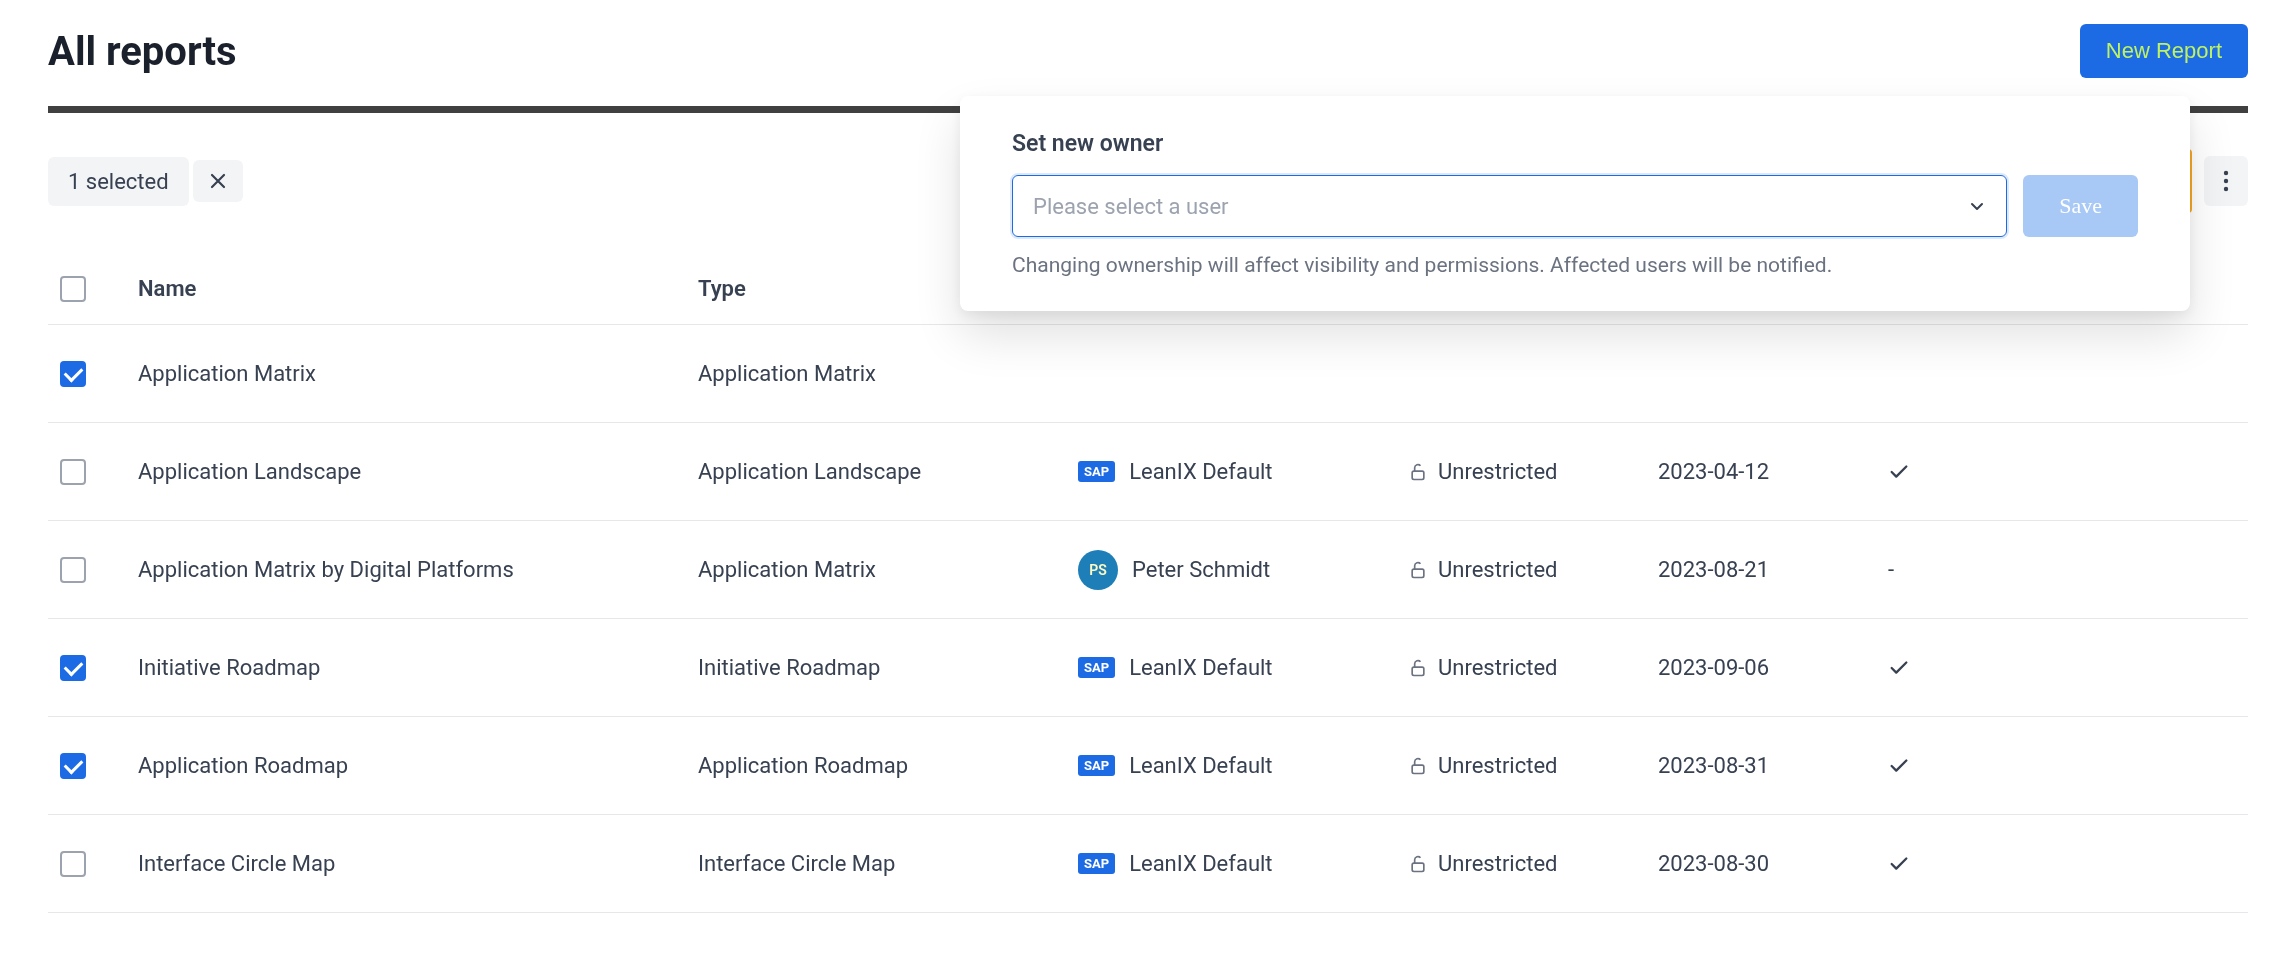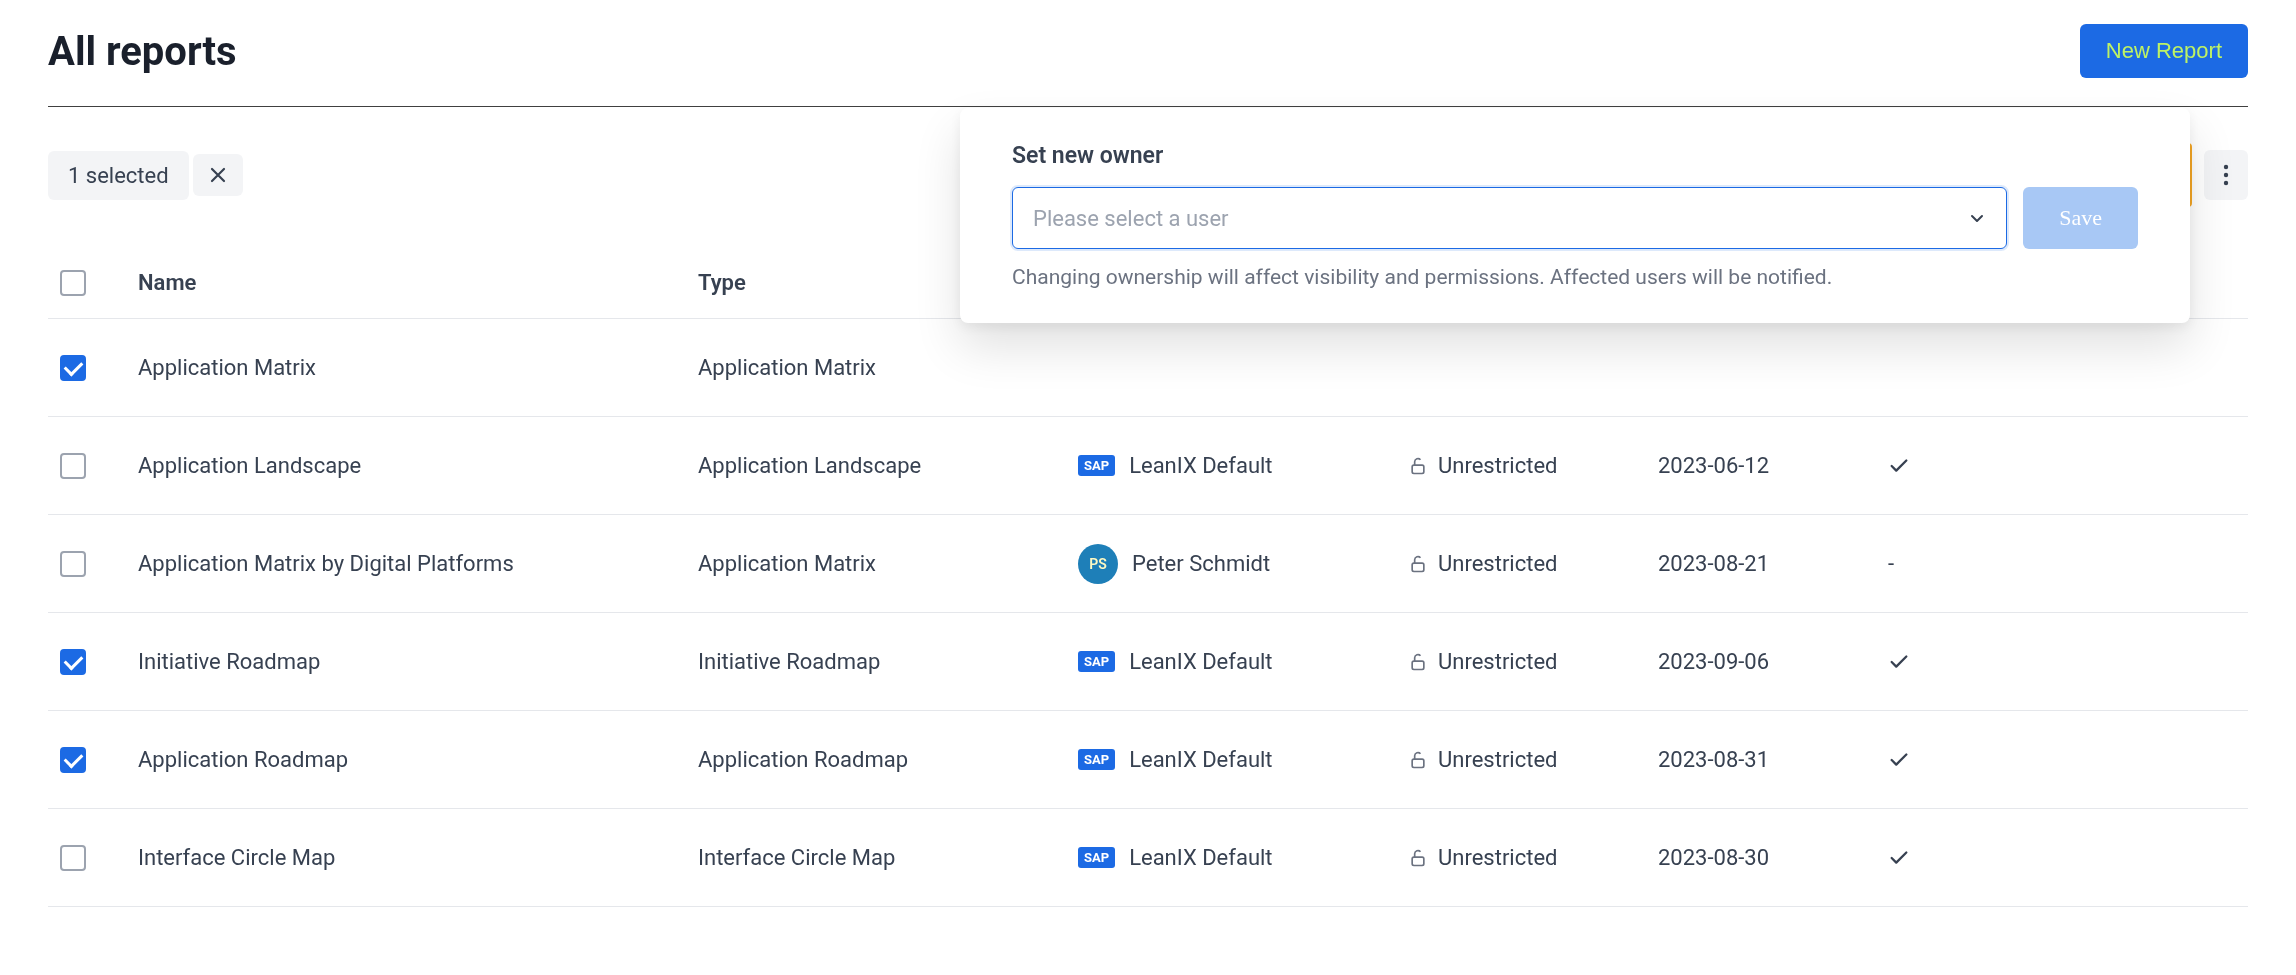--- a/index.html
+++ b/index.html
@@ -8,21 +8,21 @@
       background: #fff;
       color: #1a202c;
       width: 2296px;
       padding: 24px 48px;
     }
     .header-row {
       display: flex;
       justify-content: space-between;
       align-items: center;
       padding-bottom: 28px;
-      border-bottom: 1px solid #404040;
+      border-bottom: 7px solid #404040;
       margin-bottom: 36px;
       gap: 27px;
     }
     .page-title {
       font-size: 40px;
       font-weight: 700;
       color: #1a202c;
     }
     .btn-primary {
       background: #1c6ae4;
@@ -162,21 +162,21 @@
     .unlock-icon {
       font-size: 20px;
       color: #6b7280;
     }
     .tick {
       font-size: 22px;
       color: #374151;
     }
     .popover {
       position: absolute;
-      top: 108px;
+      top: 96px;
       left: 960px;
       width: 1230px;
       background: #fff;
       border-radius: 8px;
       box-shadow: 0 24px 48px rgba(0,0,0,0.12), 0 4px 12px rgba(0,0,0,0.06);
       padding: 34px 52px;
       z-index: 100;
     }
     .popover-title {
       font-size: 23px;
@@ -309,21 +309,21 @@
         </div>
         <div class="col-visibility">
           <span class="unlock-icon">
             <svg width="20" height="20" viewBox="0 0 24 24" fill="none" stroke="#6b7280" stroke-width="2">
               <rect x="5" y="11" width="14" height="10" rx="2"></rect>
               <path d="M8 11V7a4 4 0 0 1 7-2.5"></path>
             </svg>
           </span>
           <span>Unrestricted</span>
         </div>
-        <div class="col-date">2023-06-12</div>
+        <div class="col-date">2023-04-12</div>
         <div class="col-check"><span class="tick"><svg width="22" height="22" viewBox="0 0 24 24" fill="none" stroke="#374151" stroke-width="2.5" stroke-linecap="round" stroke-linejoin="round">
               <polyline points="20 6 9 17 4 12"></polyline>
             </svg></span></div>
       </div>
       <div class="row">
         <div class="col-checkbox">
           <div class="checkbox"></div>
         </div>
         <div class="col-name">Application Matrix by Digital Platforms</div>
         <div class="col-type">Application Matrix</div>

